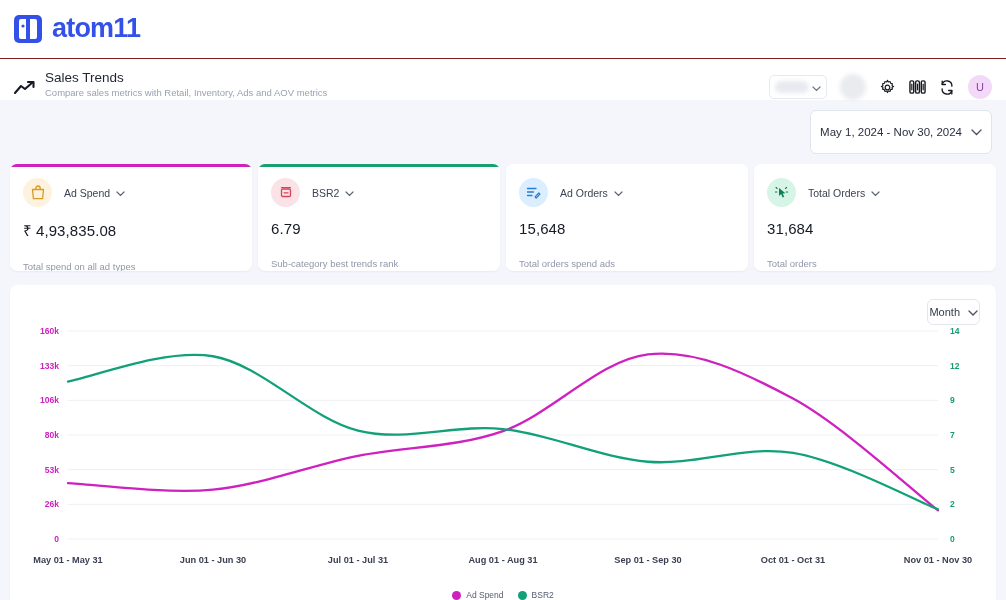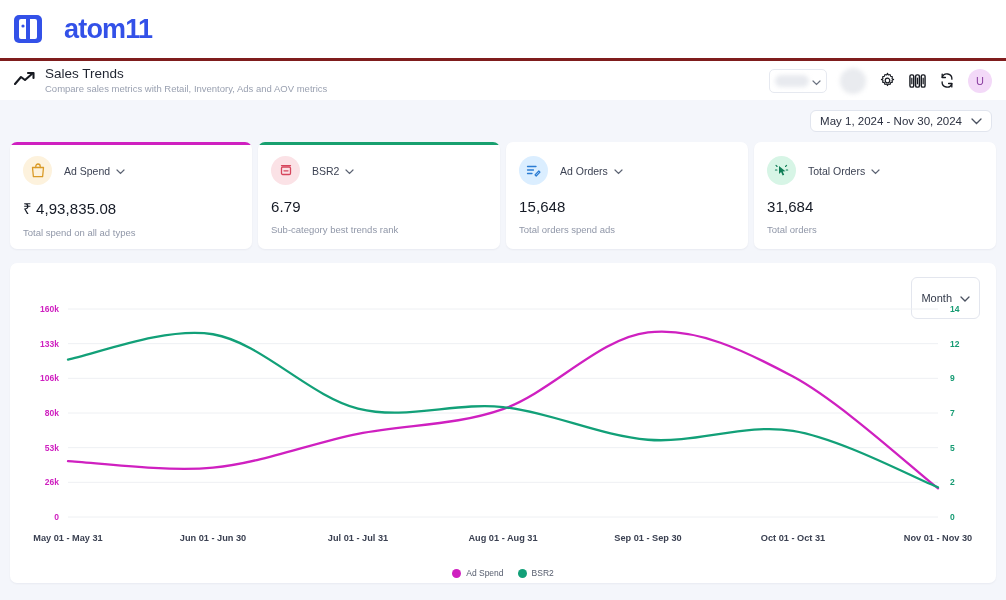--- a/index.html
+++ b/index.html
@@ -8,36 +8,36 @@
     font-family: "Liberation Sans", sans-serif;
     background: #f4f6fb;
     overflow: hidden;
   }
 
   
   .brandbar {
     height: 58px; background: #ffffff;
     display: flex; align-items: center; padding: 0 14px;
   }
-  .logo-wrap { display: flex; align-items: center; gap: 22px; }
+  .logo-wrap { display: flex; gap: 10px; }
   .logo-mark {
     width: 28px; height: 28px; border-radius: 5px;
     background: #3351e8; position: relative; flex: none;
   }
   .logo-mark svg { position: absolute; left: 5px; top: 4px; }
   .logo-text {
     font-size: 27px; font-weight: bold; color: #3351e8;
     letter-spacing: -0.8px; line-height: 1;
   }
 
   
   .pagehead {
     height: 42px; background: #ffffff;
-    display: flex; align-items: center; padding: 0 14px;
-    border-top: 3px solid #7f1d1d;
+    display: flex; align-items: flex-end; padding: 0 14px;
+    border-top: 1px solid #7f1d1d;
   }
   .trend-icon { width: 22px; margin-right: 9px; flex: none; color: #1b1f2a; }
   .head-titles { flex: 1; }
   .head-title { font-size: 13.5px; color: #1f2430; line-height: 15px; }
   .head-sub { font-size: 9.5px; color: #9aa1b1; line-height: 14px; margin-top: 1px; }
 
   .head-tools { display: flex; align-items: center; gap: 13px; }
   .blur-select {
     width: 58px; height: 24px; border: 1px solid #e6e9f0; border-radius: 5px;
     background: #fff; display: flex; align-items: center; padding: 0 5px; gap: 3px;
@@ -54,21 +54,21 @@
   .avatar {
     width: 24px; height: 24px; border-radius: 50%;
     background: #f3d9f8; color: #8a3fa0;
     font-size: 11px; display: flex; align-items: center; justify-content: center;
   }
   .chev { color: #6b7280; }
 
   
   .daterow { padding: 10px 14px 0 0; display: flex; justify-content: flex-end; }
   .date-select {
-    height: 22px; border: 1px solid #e1e5ee; border-radius: 6px; background: #fff;
+    height: 44px; border: 1px solid #e1e5ee; border-radius: 6px; background: #fff;
     display: flex; align-items: center; gap: 9px; padding: 0 9px;
     font-size: 11.5px; color: #2b3040;
   }
 
   
   .cards { display: flex; gap: 6px; padding: 10px 10px 0 10px; }
   .card {
     flex: 1; background: #fff; border-radius: 7px; height: 107px;
     position: relative; padding: 14px 13px 0 13px; overflow: hidden;
     box-shadow: 0 1px 2px rgba(18,25,50,.05);
@@ -76,32 +76,32 @@
   .card-accent { position: absolute; left: 0; top: 0; height: 3px; width: 100%; }
   .card-top { display: flex; align-items: center; gap: 12px; }
   .card-ic {
     width: 29px; height: 29px; border-radius: 50%; flex: none;
     display: flex; align-items: center; justify-content: center;
   }
   .card-name {
     font-size: 10.5px; color: #3d4354; display: flex; align-items: center; gap: 6px;
   }
   .card-val { font-size: 15px; color: #151a25; margin-top: 13px; letter-spacing: .1px; }
-  .card-desc { font-size: 9.5px; color: #9097a8; margin-top: 9px; }
+  .card-desc { font-size: 9.5px; color: #9097a8; margin-top: 21px; }
 
   
   .panel {
     margin: 14px 10px 0 10px; background: #fff; border-radius: 7px;
     height: 320px; position: relative;
     box-shadow: 0 1px 2px rgba(18,25,50,.05);
   }
   .gran-row { display: flex; justify-content: flex-end; padding: 14px 16px 0 0; }
   .gran-select {
-    height: 42px; border: 1px solid #e3e6ee; border-radius: 6px; background: #fff;
-    display: flex; align-items: center; gap: 8px; padding: 0 9px;
+    height: 26px; border: 1px solid #e3e6ee; border-radius: 6px; background: #fff;
+    display: flex; align-items: center; gap: 8px; padding: 0 1px;
     font-size: 11px; color: #333a4a;
   }
   .plot { position: absolute; left: 0; top: 38px; width: 986px; height: 250px; }
   .plot svg { display: block; }
   .ytick-l { fill: #cf20c0; font-size: 8.5px; font-weight: bold; text-anchor: end; }
   .ytick-r { fill: #169b73; font-size: 8.5px; font-weight: bold; text-anchor: start; }
   .xtick { fill: #3b4152; font-size: 9.2px; font-weight: bold; text-anchor: middle; }
   .grid { stroke: #eef0f3; stroke-width: 1; }
   .legend {
     position: absolute; bottom: 5px; width: 100%;

